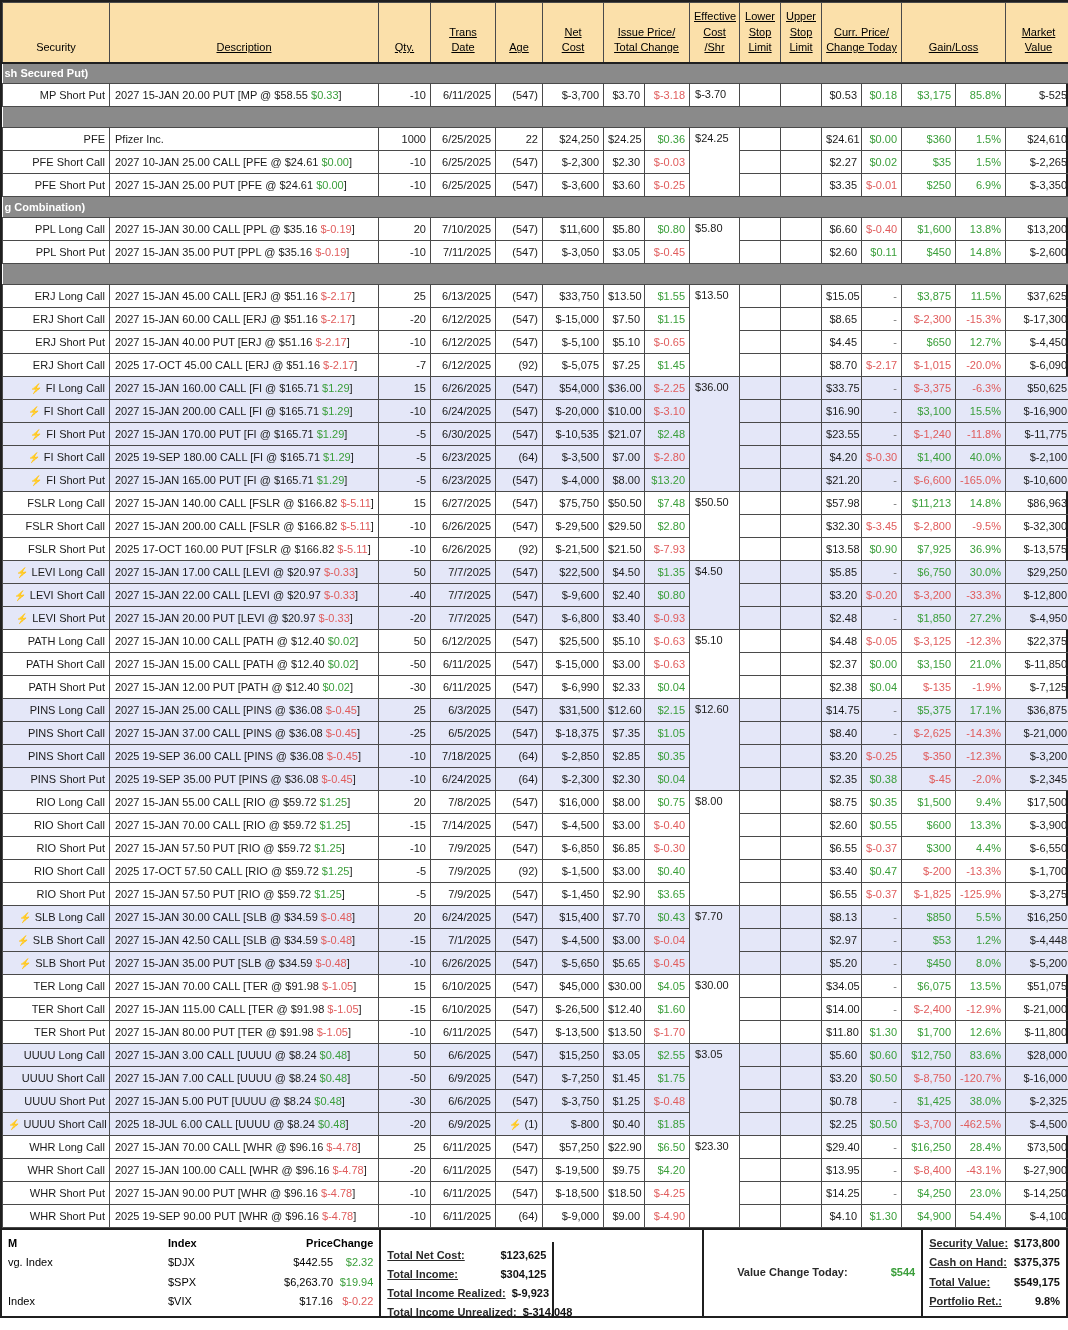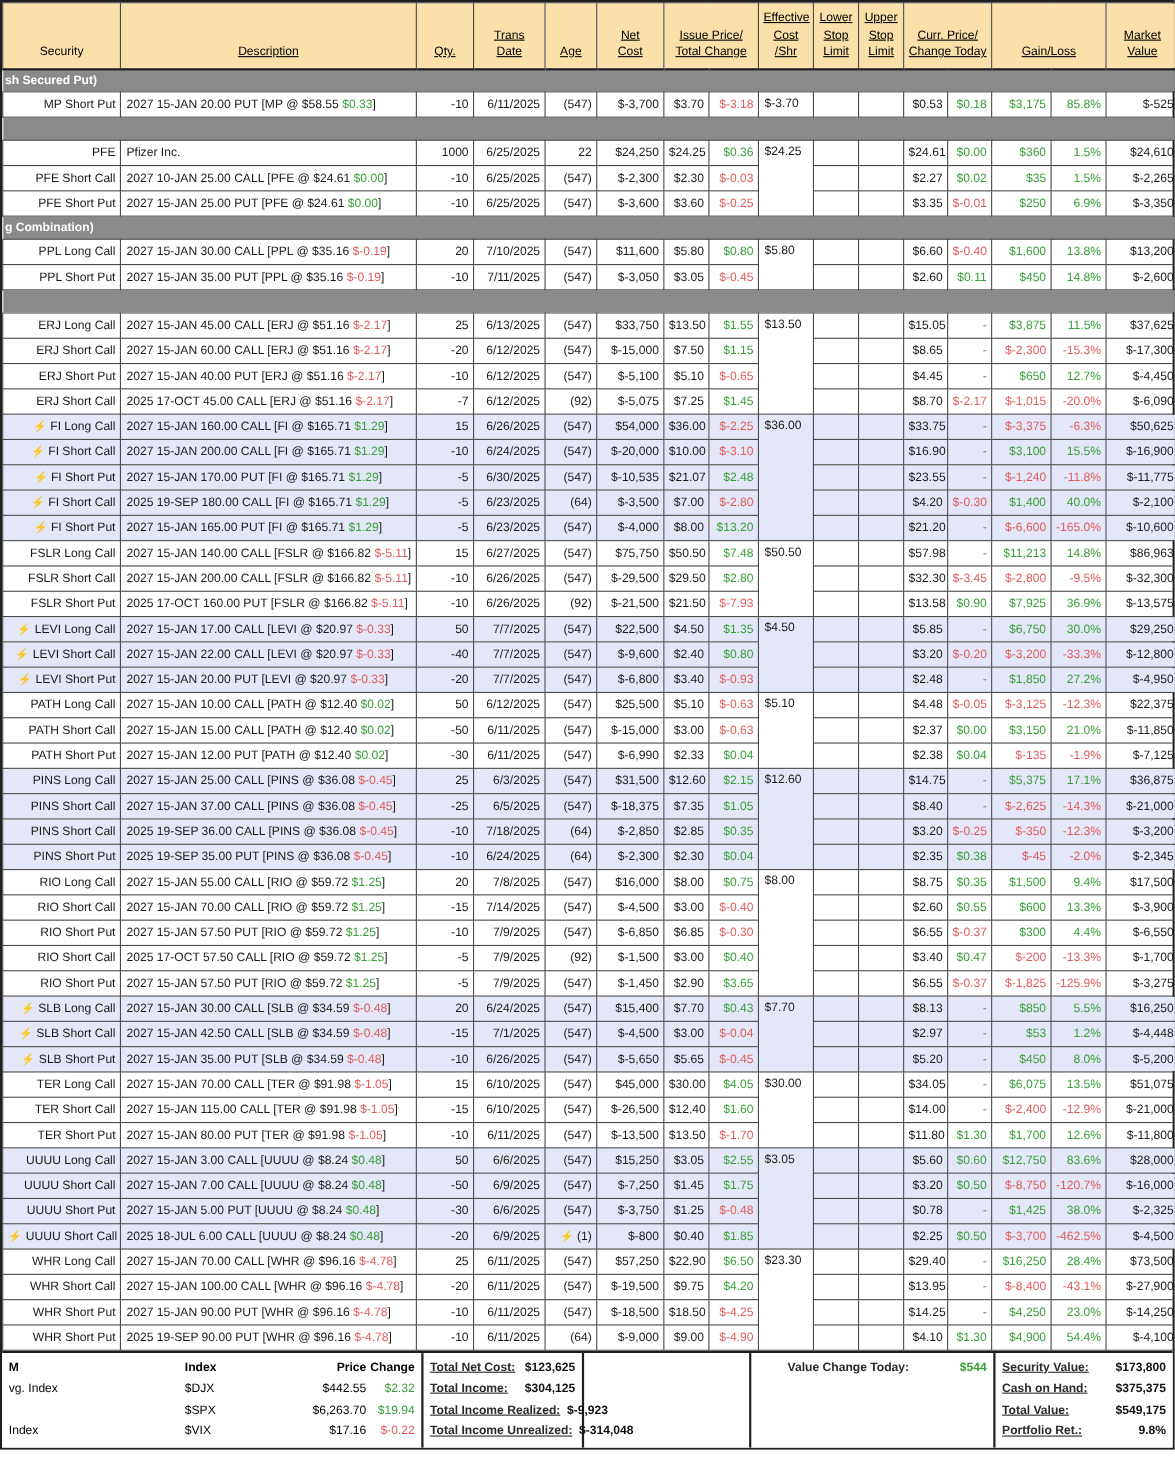--- a/index.html
+++ b/index.html
@@ -35,26 +35,26 @@
   .fsec{box-sizing:border-box;padding:4px 6px 5px 6px;border-right:2px solid var(--frame);
         display:flex;flex-direction:column;justify-content:space-between;}
   .fsec:last-child{border-right:none;}
   .f-index{width:383px;}
   .fi-row{display:flex;height:19px;line-height:19px;}
   .fi-head span{font-weight:bold;}
   .fi-c1{width:160px;text-align:left;}
   .fi-c2{width:80px;text-align:left;}
   .fi-c3{width:85px;text-align:right;}
   .fi-c4{flex:1;text-align:right;}
-  .f-totals{width:146px;}
+  .f-totals{width:173px;margin-top:12px;}
   .ft-row{display:flex;justify-content:space-between;height:19px;line-height:19px;}
   .flabel{font-weight:bold;text-decoration:underline;color:#2a2a2a;white-space:nowrap;}
   .fvalue{font-weight:bold;color:#111;white-space:nowrap;padding-left:6px;}
   .f-empty{width:152px;}
-  .f-vct{width:195px;justify-content:flex-start;margin-left:27px;}
+  .f-vct{width:195px;justify-content:center;margin-left:27px;}
   .vct-row{display:flex;justify-content:space-between;height:19px;line-height:19px;}
   .vct-label{font-weight:bold;color:#2a2a2a;}
   .vct-value{font-weight:bold;}
   .f-summary{flex:1;}
 </style>
 </head>
 <body>
 
 <div class="sheet">
   <table>

